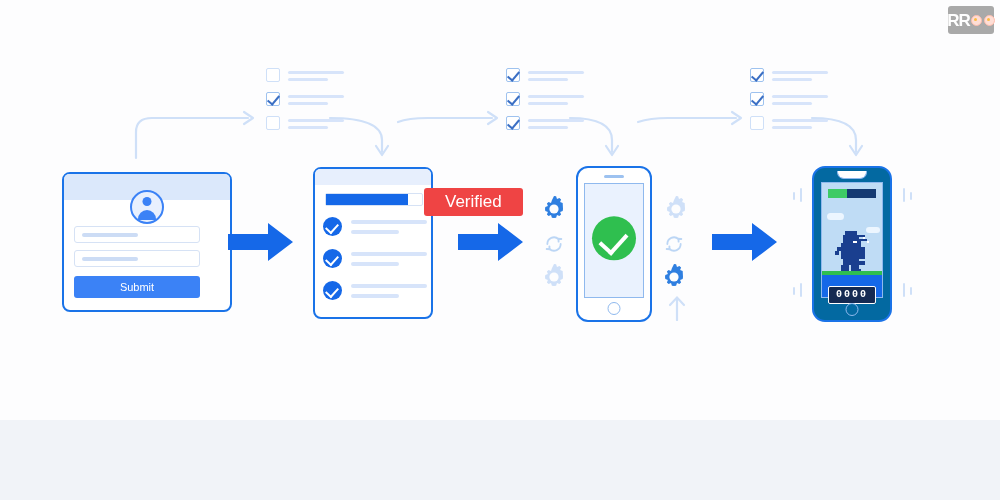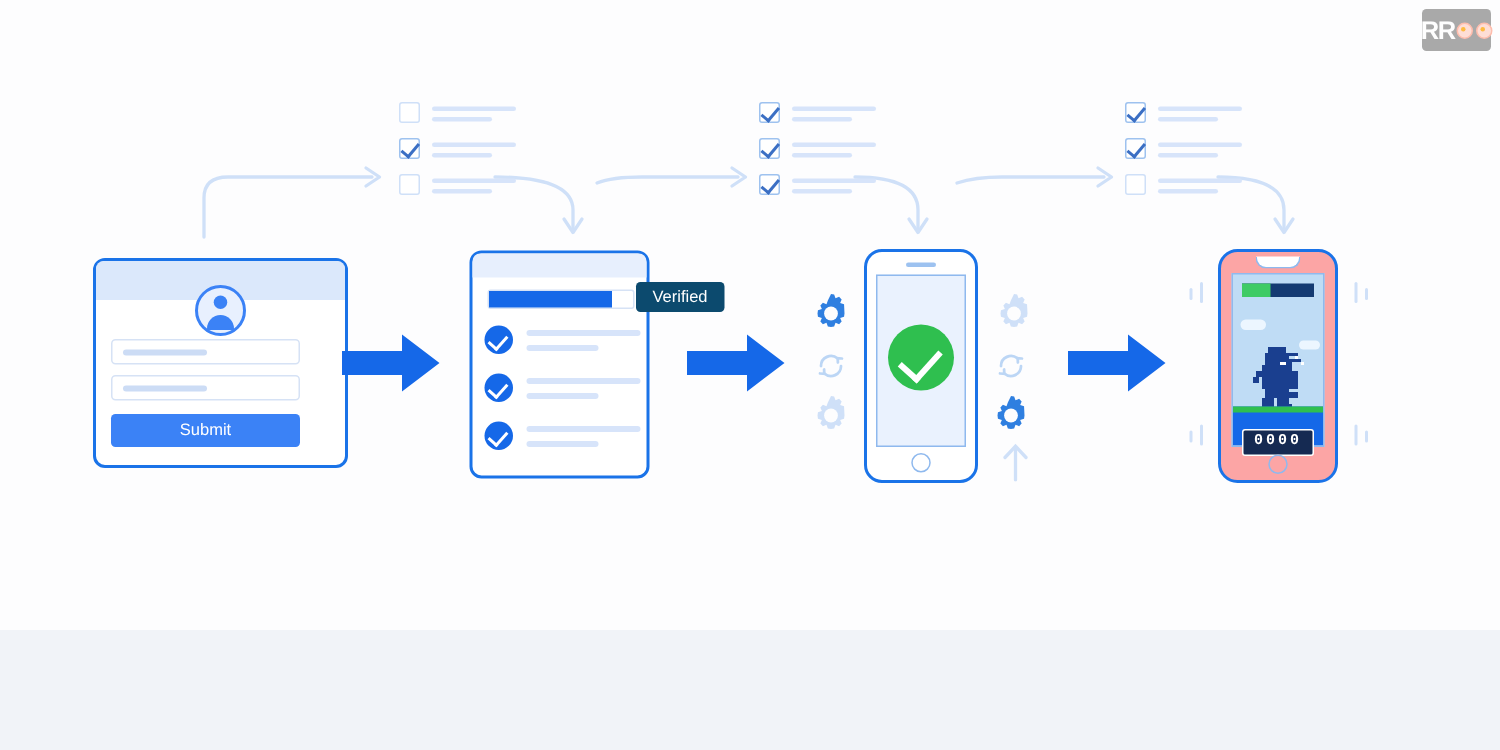--- a/index.html
+++ b/index.html
@@ -52,22 +52,22 @@
     border-radius:2px;background:#fff;box-sizing:border-box;}
   #step2 .pbar i{display:block;height:100%;background:#1568e8;}
   #step2 .row{position:absolute;left:8px;width:105px;height:22px;}
   #step2 .r1{top:48px;} #step2 .r2{top:80px;} #step2 .r3{top:112px;}
   #step2 .ck{position:absolute;left:0;top:0;width:19px;height:19px;border-radius:50%;background:#1568e8;}
   #step2 .ck:after{content:"";position:absolute;left:5px;top:4px;width:6px;height:10px;
     border:solid #fff;border-width:0 2px 2px 0;transform:rotate(42deg);}
   #step2 .ln{position:absolute;left:28px;height:4px;border-radius:2px;background:#d7e4fa;}
   #step2 .ln.a{top:3px;width:76px;}
   #step2 .ln.b{top:13px;width:48px;}
-  #badge{position:absolute;left:424px;top:188px;background:#0c4a6e;color:#fff;
-    font-size:11px;padding:4px 11px;border-radius:3px;}
+  #badge{position:absolute;left:424px;top:188px;background:#ef4444;color:#fff;
+    font-size:17px;padding:4px 21px;border-radius:3px;}
 
   
   #step3{left:576px;top:166px;width:76px;height:156px;border-radius:12px;border-width:2px;}
   #step3 .speaker{position:absolute;left:50%;top:7px;transform:translateX(-50%);width:20px;height:3px;
     border-radius:2px;background:#9dc2f0;}
   #step3 .screen{position:absolute;left:6px;top:15px;right:6px;bottom:22px;background:#eaf2fe;
     border:1px solid #8fb9ee;box-sizing:border-box;}
   #step3 .home{position:absolute;left:50%;bottom:5px;transform:translateX(-50%);width:13px;height:13px;
     border-radius:50%;border:1.5px solid #8fb9ee;box-sizing:border-box;}
   #step3 .tick{position:absolute;left:50%;top:50%;transform:translate(-50%,-56%);width:44px;height:44px;
@@ -75,21 +75,21 @@
   #step3 .tick:after{content:"";position:absolute;left:13px;top:11px;width:13px;height:22px;
     border:solid #fff;border-width:0 4px 4px 0;transform:rotate(42deg);}
 
   .gear{position:absolute;}
   .refresh{position:absolute;font-size:15px;line-height:1;}
 
   #arrow-up{position:absolute;left:666px;top:295px;color:#cfe0f8;font-size:24px;line-height:1;}
 
   
   #step4{left:812px;top:166px;width:80px;height:156px;border-radius:13px;border-width:2px;
-    background:#fca5a5;}
+    background:#0369a1;}
   #step4 .notch{position:absolute;left:50%;top:3px;transform:translateX(-50%);width:30px;height:8px;
     border:1.5px solid #8fb9ee;border-top:none;border-radius:0 0 7px 7px;box-sizing:border-box;
     background:#ffffff;}
   #step4 .screen{position:absolute;left:7px;top:14px;right:7px;bottom:22px;
     background:#bfdcf5;border:1px solid #8fb9ee;box-sizing:border-box;overflow:hidden;}
   #step4 .hbar{position:absolute;left:6px;top:6px;right:6px;height:9px;background:#143a72;}
   #step4 .hbar i{display:block;height:100%;background:#3ecb65;}
   #step4 .cloud{position:absolute;background:#ecf6ff;border-radius:7px;}
   #step4 .c1{left:5px;top:30px;width:17px;height:7px;}
   #step4 .c2{left:44px;top:44px;width:14px;height:6px;}

